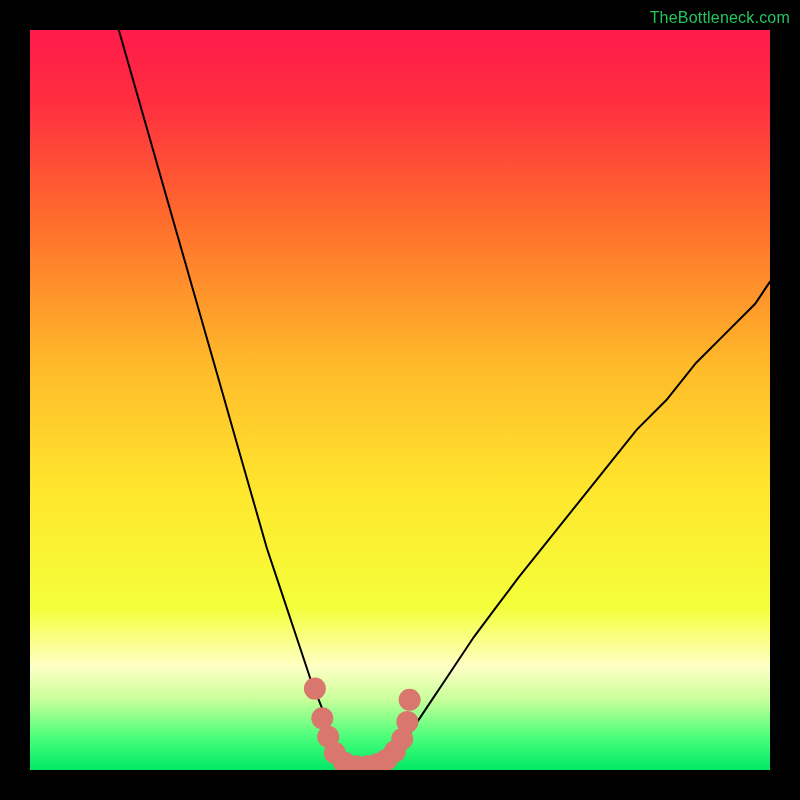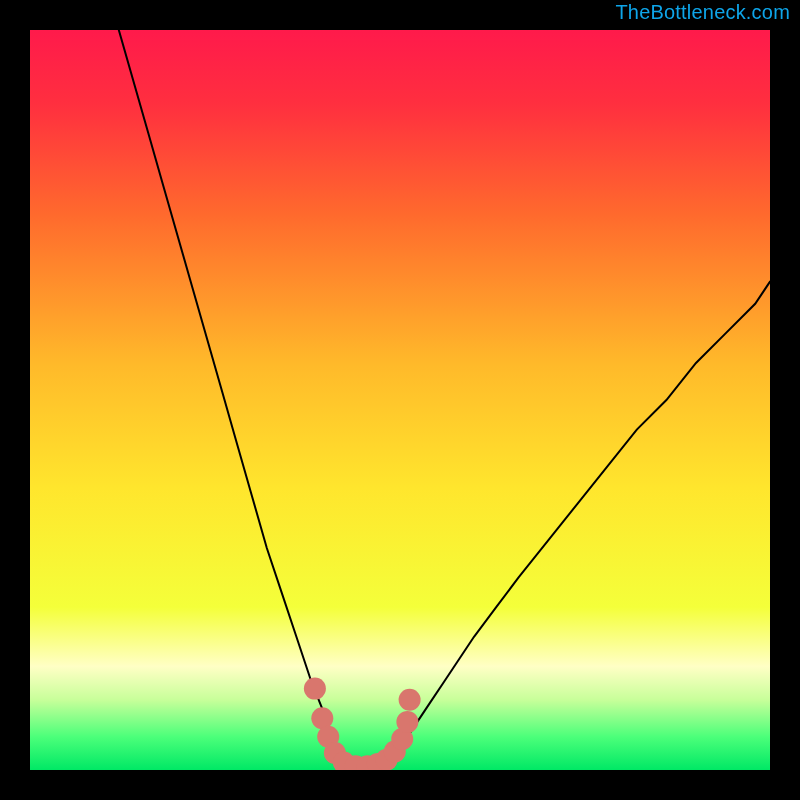--- a/index.html
+++ b/index.html
@@ -21,24 +21,24 @@
   }
   .plot {
     position: absolute;
     left: 0;
     top: 0;
     width: 740px;
     height: 740px;
   }
   .watermark {
     position: absolute;
-    top: 1px;
+    top: 9px;
     right: 10px;
-    color: #0ea5e9;
-    font-size: 20px;
+    color: #22c55e;
+    font-size: 16px;
     font-weight: 500;
     letter-spacing: 0.2px;
   }
 </style>
 </head>
 <body>
 
 <div class="frame">
   <svg class="plot" viewBox="0 0 740 740" preserveAspectRatio="none">
     <defs>

